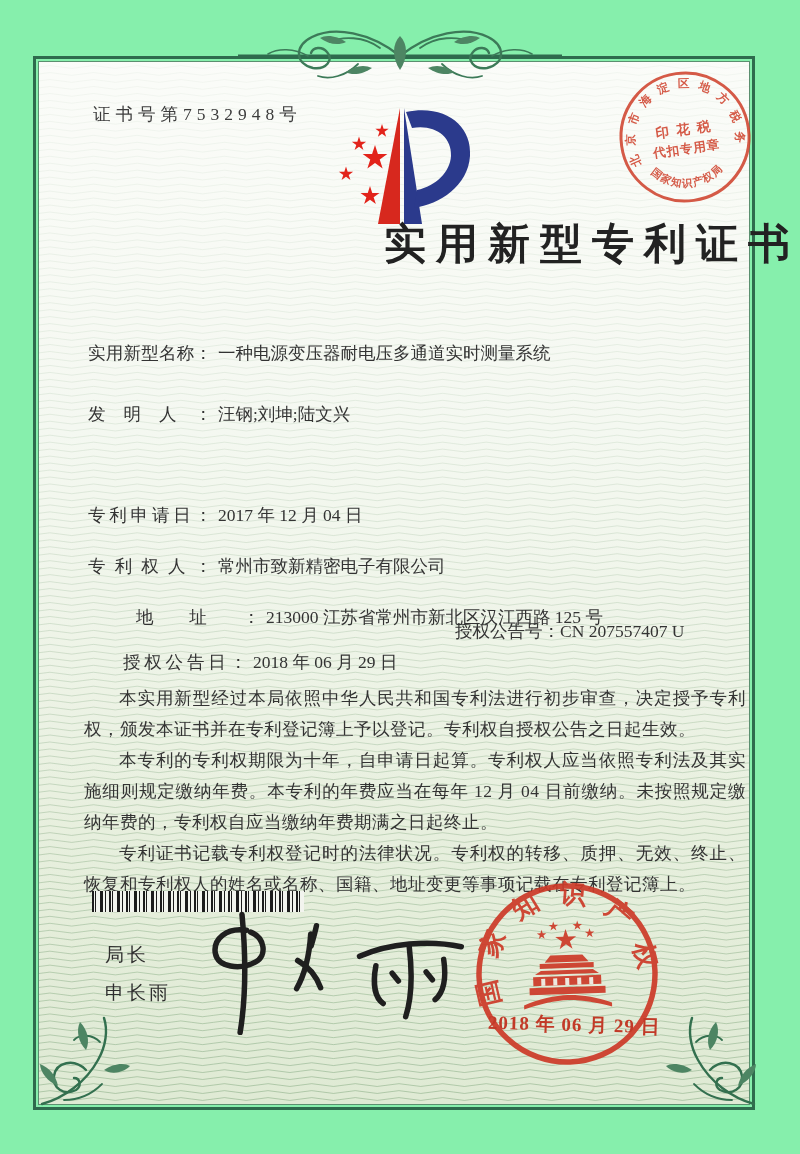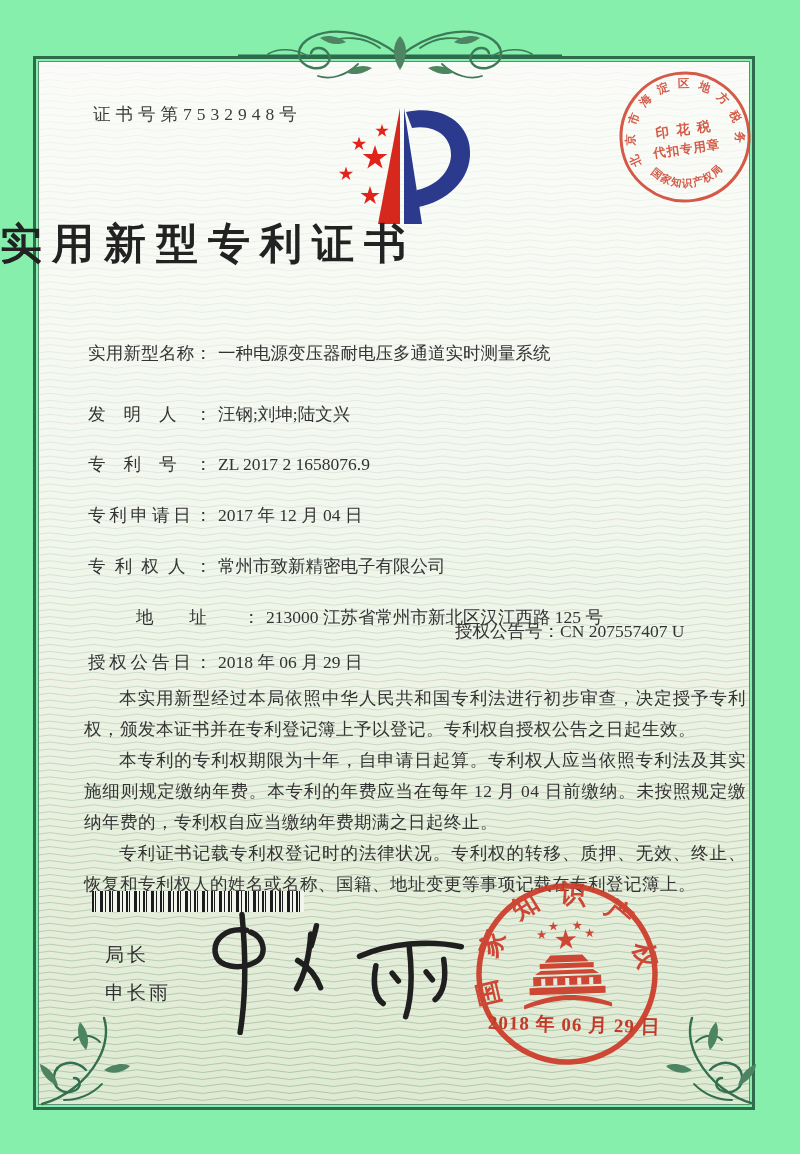--- a/index.html
+++ b/index.html
@@ -22,21 +22,21 @@
   #waves{position:absolute;left:0;top:0;width:100%;height:100%;}
   .wave-fade{
     position:absolute;left:0;top:0;right:0;bottom:0;
     background:linear-gradient(180deg,rgba(255,255,255,.6) 0%,rgba(255,255,255,.35) 40%,rgba(255,255,255,.05) 75%,rgba(255,255,255,0) 100%);
   }
   .ornament{position:absolute;pointer-events:none;}
   
   .abs{position:absolute;}
   .cert-no{left:93px;top:102px;font-size:17.5px;letter-spacing:5px;color:#3c3c3c;}
   .title{
-    left:0;top:216px;width:100%;text-align:left;
+    left:0;top:216px;width:100%;text-align:right;
     font-size:42px;font-weight:700;letter-spacing:10px;color:#222;font-family:Liberation Mono, monospace;
   }
   .field{left:88px;font-size:17.5px;white-space:nowrap;color:#333;}
   .field .lbl{
     display:inline-block;width:124px;text-align:justify;text-align-last:justify;
     vertical-align:baseline;
   }
   .field .val{margin-left:6px;font-family:Liberation Serif, serif;}
   .field2{left:455px;font-size:17.5px;white-space:nowrap;color:#333;}
   .paras{
@@ -315,33 +315,30 @@
   </svg>
 
   <div class="abs title">实用新型专利证书</div>
 
   <div class="abs field" style="top:341px;">
     <span class="lbl">实用新型名称：</span><span class="val">一种电源变压器耐电压多通道实时测量系统</span>
   </div>
   <div class="abs field" style="top:402px;">
     <span class="lbl">发明人：</span><span class="val">汪钢;刘坤;陆文兴</span>
   </div>
-  <div class="abs field" style="top:452px;">
-    <span class="lbl">专利号：</span><span class="val">ZL 2017 2 1658076.9</span>
-  </div>
   <div class="abs field" style="top:503px;">
     <span class="lbl">专利申请日：</span><span class="val">2017 年 12 月 04 日</span>
   </div>
   <div class="abs field" style="top:554px;">
     <span class="lbl">专利权人：</span><span class="val">常州市致新精密电子有限公司</span>
   </div>
   <div class="abs field" style="top:605px;margin-left:48px;">
     <span class="lbl">地址：</span><span class="val">213000 江苏省常州市新北区汉江西路 125 号</span>
   </div>
-  <div class="abs field" style="top:650px;">
+  <div class="abs field" style="top:650px;margin-left:35px;">
     <span class="lbl">授权公告日：</span><span class="val">2018 年 06 月 29 日</span>
   </div>
   <div class="abs field2" style="top:619px;">
     <span>授权公告号：</span><span class="val">CN 207557407 U</span>
   </div>
 
   <div class="abs paras">
     <p>本实用新型经过本局依照中华人民共和国专利法进行初步审查，决定授予专利权，颁发本证书并在专利登记簿上予以登记。专利权自授权公告之日起生效。</p>
     <p>本专利的专利权期限为十年，自申请日起算。专利权人应当依照专利法及其实施细则规定缴纳年费。本专利的年费应当在每年 12 月 04 日前缴纳。未按照规定缴纳年费的，专利权自应当缴纳年费期满之日起终止。</p>
     <p>专利证书记载专利权登记时的法律状况。专利权的转移、质押、无效、终止、恢复和专利权人的姓名或名称、国籍、地址变更等事项记载在专利登记簿上。</p>

